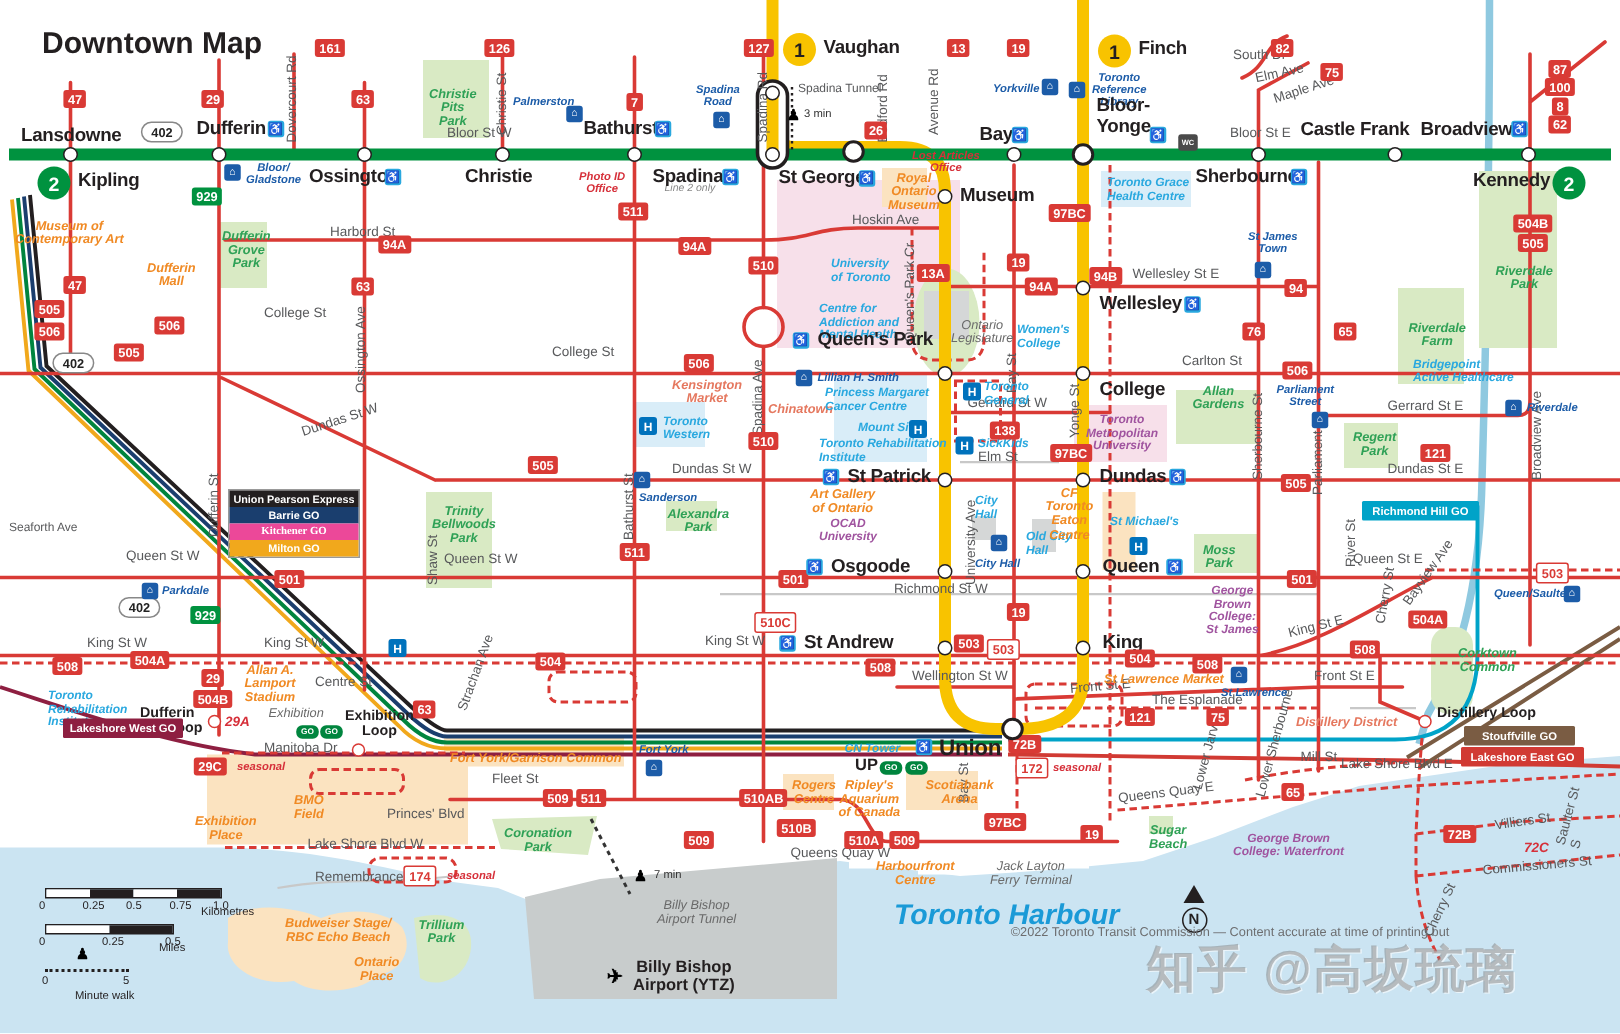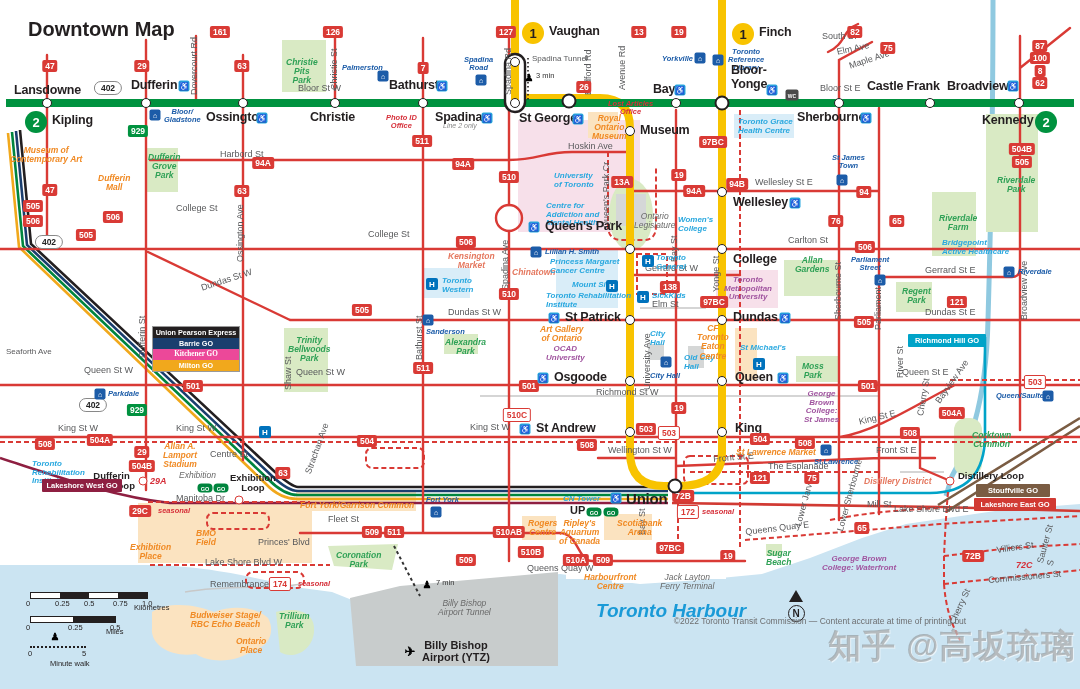--- a/index.html
+++ b/index.html
@@ -53,21 +53,21 @@
   .t2{background:var(--g);color:#fff;}
   .banner{position:absolute;color:#fff;font-weight:bold;font-size:7.5px;text-align:center;
           padding:2px 0;border-radius:1px;z-index:7;white-space:nowrap;}
   #legend{position:absolute;left:152px;top:326px;width:86px;z-index:9;border:1px solid #999;}
   .lgrow{color:#fff;font-weight:bold;font-size:7.2px;text-align:center;height:11px;line-height:11px;}
   .sbar{position:absolute;height:5px;display:flex;border:1px solid #231F20;z-index:9;}
   .sseg{height:100%;}
   .swalk{position:absolute;border-top:2px dotted #231F20;z-index:9;}
   .copy{position:absolute;left:570px;top:616px;width:500px;text-align:center;font-size:8.5px;
         color:#6D6E70;line-height:1.35;z-index:10;}
-  .wm{position:absolute;left:828px;top:624px;font-size:33px;font-weight:bold;white-space:nowrap;
+  .wm{position:absolute;left:764px;top:624px;font-size:33px;font-weight:bold;white-space:nowrap;
       color:rgba(130,130,130,.5);letter-spacing:1px;z-index:20;text-shadow:1px 1px 0 rgba(255,255,255,.6);}
   .compass{position:absolute;left:786px;top:590px;z-index:9;text-align:center;width:20px;}
   .ctri{width:0;height:0;border-left:7px solid transparent;border-right:7px solid transparent;
         border-bottom:12px solid #231F20;margin:0 auto;}
   .cn{width:15px;height:15px;border:1.6px solid #231F20;border-radius:50%;font-weight:bold;
       font-size:10px;line-height:15px;margin:3px auto 0;color:#231F20;}
 </style>
 </head>
 <body>
 

